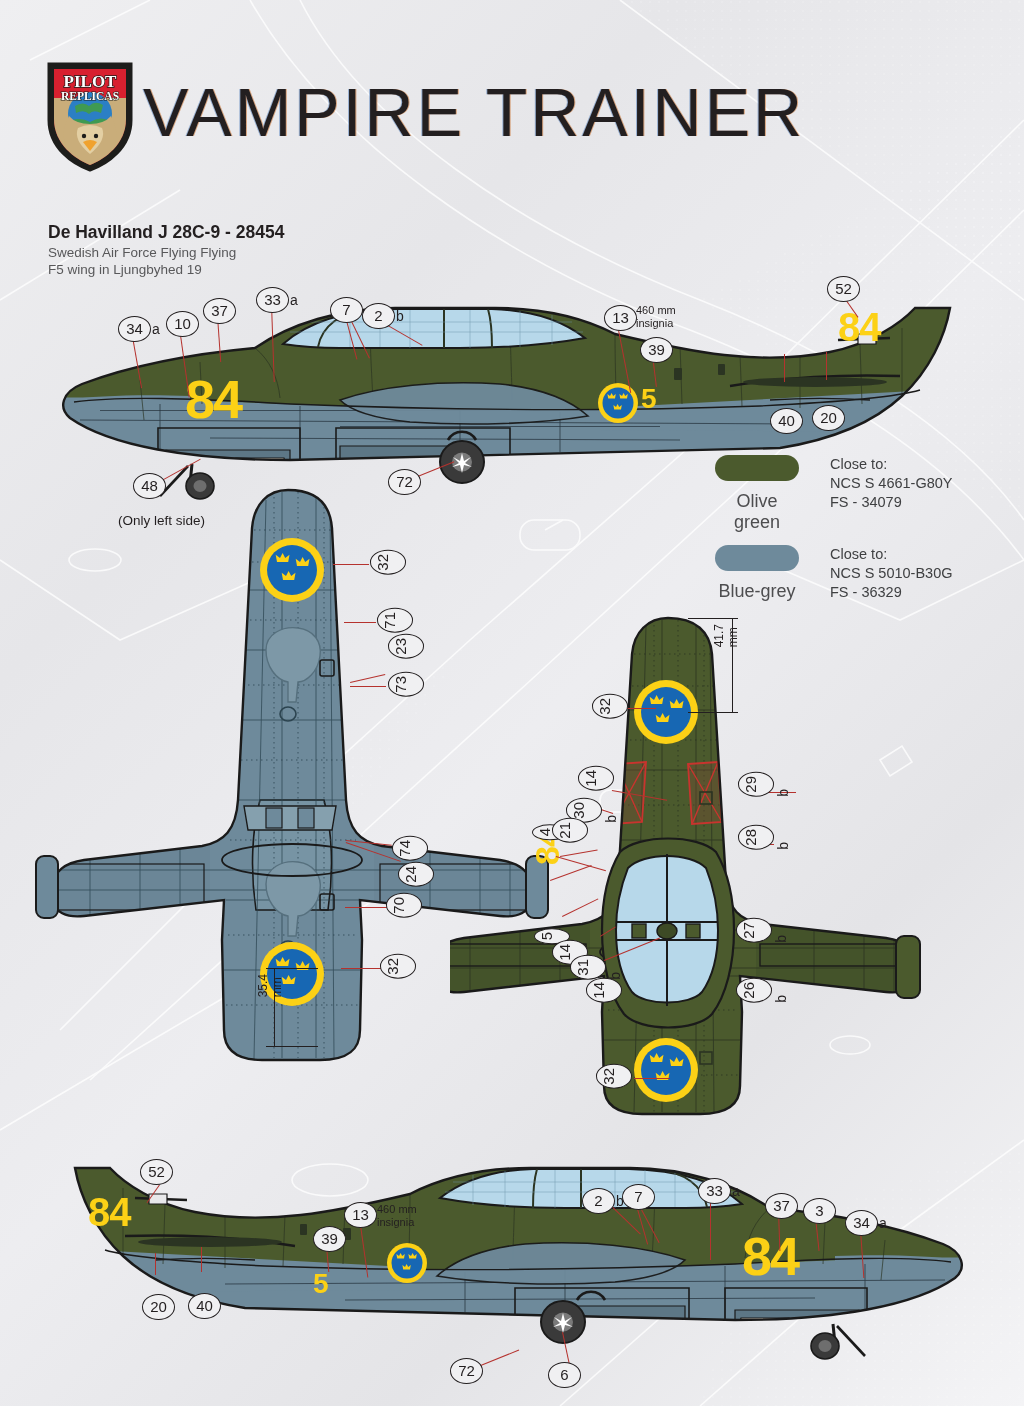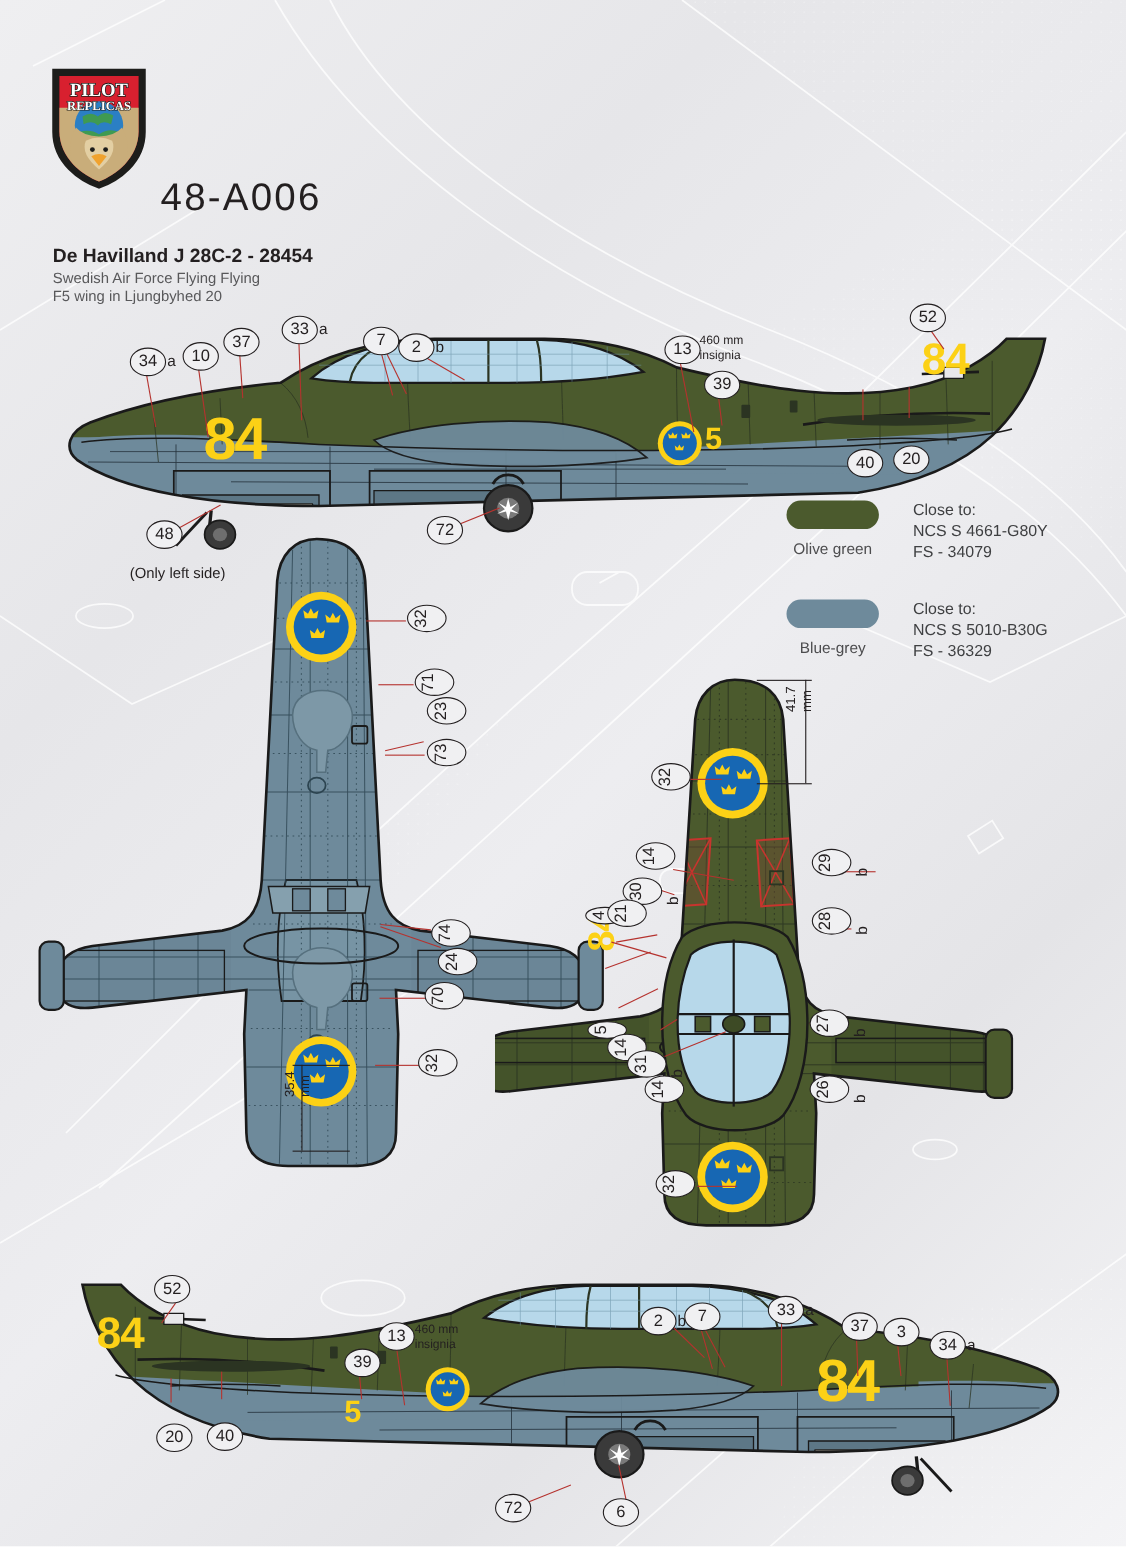--- a/index.html
+++ b/index.html
@@ -33,21 +33,21 @@
     font-size:35px;letter-spacing:2px;color:#231f20;font-weight:400;
   }
   #subject{position:absolute;left:48px;top:222px;font-size:17.5px;font-weight:bold;color:#231f20;}
   #unit1{position:absolute;left:48px;top:245px;font-size:13.5px;color:#58585a;}
   #unit2{position:absolute;left:48px;top:262px;font-size:13.5px;color:#58585a;}
 
   
   #legend{position:absolute;left:715px;top:455px;width:300px;}
   .legrow{position:relative;height:90px;}
   .chip{width:84px;height:26px;border-radius:13px;}
-  .chipname{font-size:14px;color:#4d4d4f;margin-top:10px;text-align:center;width:84px;}
+  .chipname{font-size:18px;color:#4d4d4f;margin-top:10px;text-align:center;width:84px;}
   .legtxt{position:absolute;left:115px;top:0;font-size:14.5px;color:#3f4042;line-height:1.32;}
 
   
   .co{position:absolute;z-index:40;}
   .bal{
     display:inline-block;border:1.6px solid #231f20;border-radius:50%;
     background:#f0f0f2;color:#231f20;font-size:15px;line-height:1;
     padding:4px 2px 5px 2px;min-width:27px;text-align:center;font-weight:400;
   }
   .bal.v{writing-mode:vertical-rl;transform:rotate(180deg);padding:3px 4px 3px 3px;}
@@ -118,24 +118,24 @@
       <path d="M33,70 q12,-6 24,0 q5,12 -12,26 q-17,-14 -12,-26 z" fill="#e3cfa3"></path>
       <path d="M38,84 q7,-4 14,0 l-7,9 z" fill="#f0a22e"></path>
       <circle cx="39" cy="78" r="2.2" fill="#1d1d1b"></circle>
       <circle cx="51" cy="78" r="2.2" fill="#1d1d1b"></circle>
       <g fill="#ffffff">
         <text x="45" y="29" font-size="17" font-weight="bold" text-anchor="middle" font-family="Liberation Serif, serif" stroke="#1d1d1b" stroke-width="1.4" paint-order="stroke">PILOT</text>
         <text x="45" y="42" font-size="11.5" font-weight="bold" text-anchor="middle" font-family="Liberation Serif, serif" stroke="#1d1d1b" stroke-width="1.1" paint-order="stroke">REPLICAS</text>
       </g>
     </svg>
 
-    <div id="kitno">48-A006</div>
-    <div id="subject">De Havilland J 28C-2 - 28454</div>
+    <div id="title">VAMPIRE TRAINER</div>
+    <div id="subject">De Havilland J 28C-9 - 28454</div>
     <div id="unit1">Swedish Air Force Flying Flying</div>
-    <div id="unit2">F5 wing in Ljungbyhed 20</div>
+    <div id="unit2">F5 wing in Ljungbyhed 19</div>
   </div>
 
   <svg class="plan" style="left:40px;top:300px;width:930px;height:200px;" viewBox="0 0 930 200">
     <defs>
       <clipPath id="sideA">
           <path d="M30,118 C18,108 22,92 42,84 C90,66 150,54 215,48
         C250,24 300,8 355,8 L455,8 C500,8 540,16 575,34
         C650,52 720,66 790,52 C830,44 860,24 875,8 L910,8
         C905,36 890,70 862,96 C832,124 790,140 740,148
         L250,160 C150,160 70,146 30,118 Z"></path>

